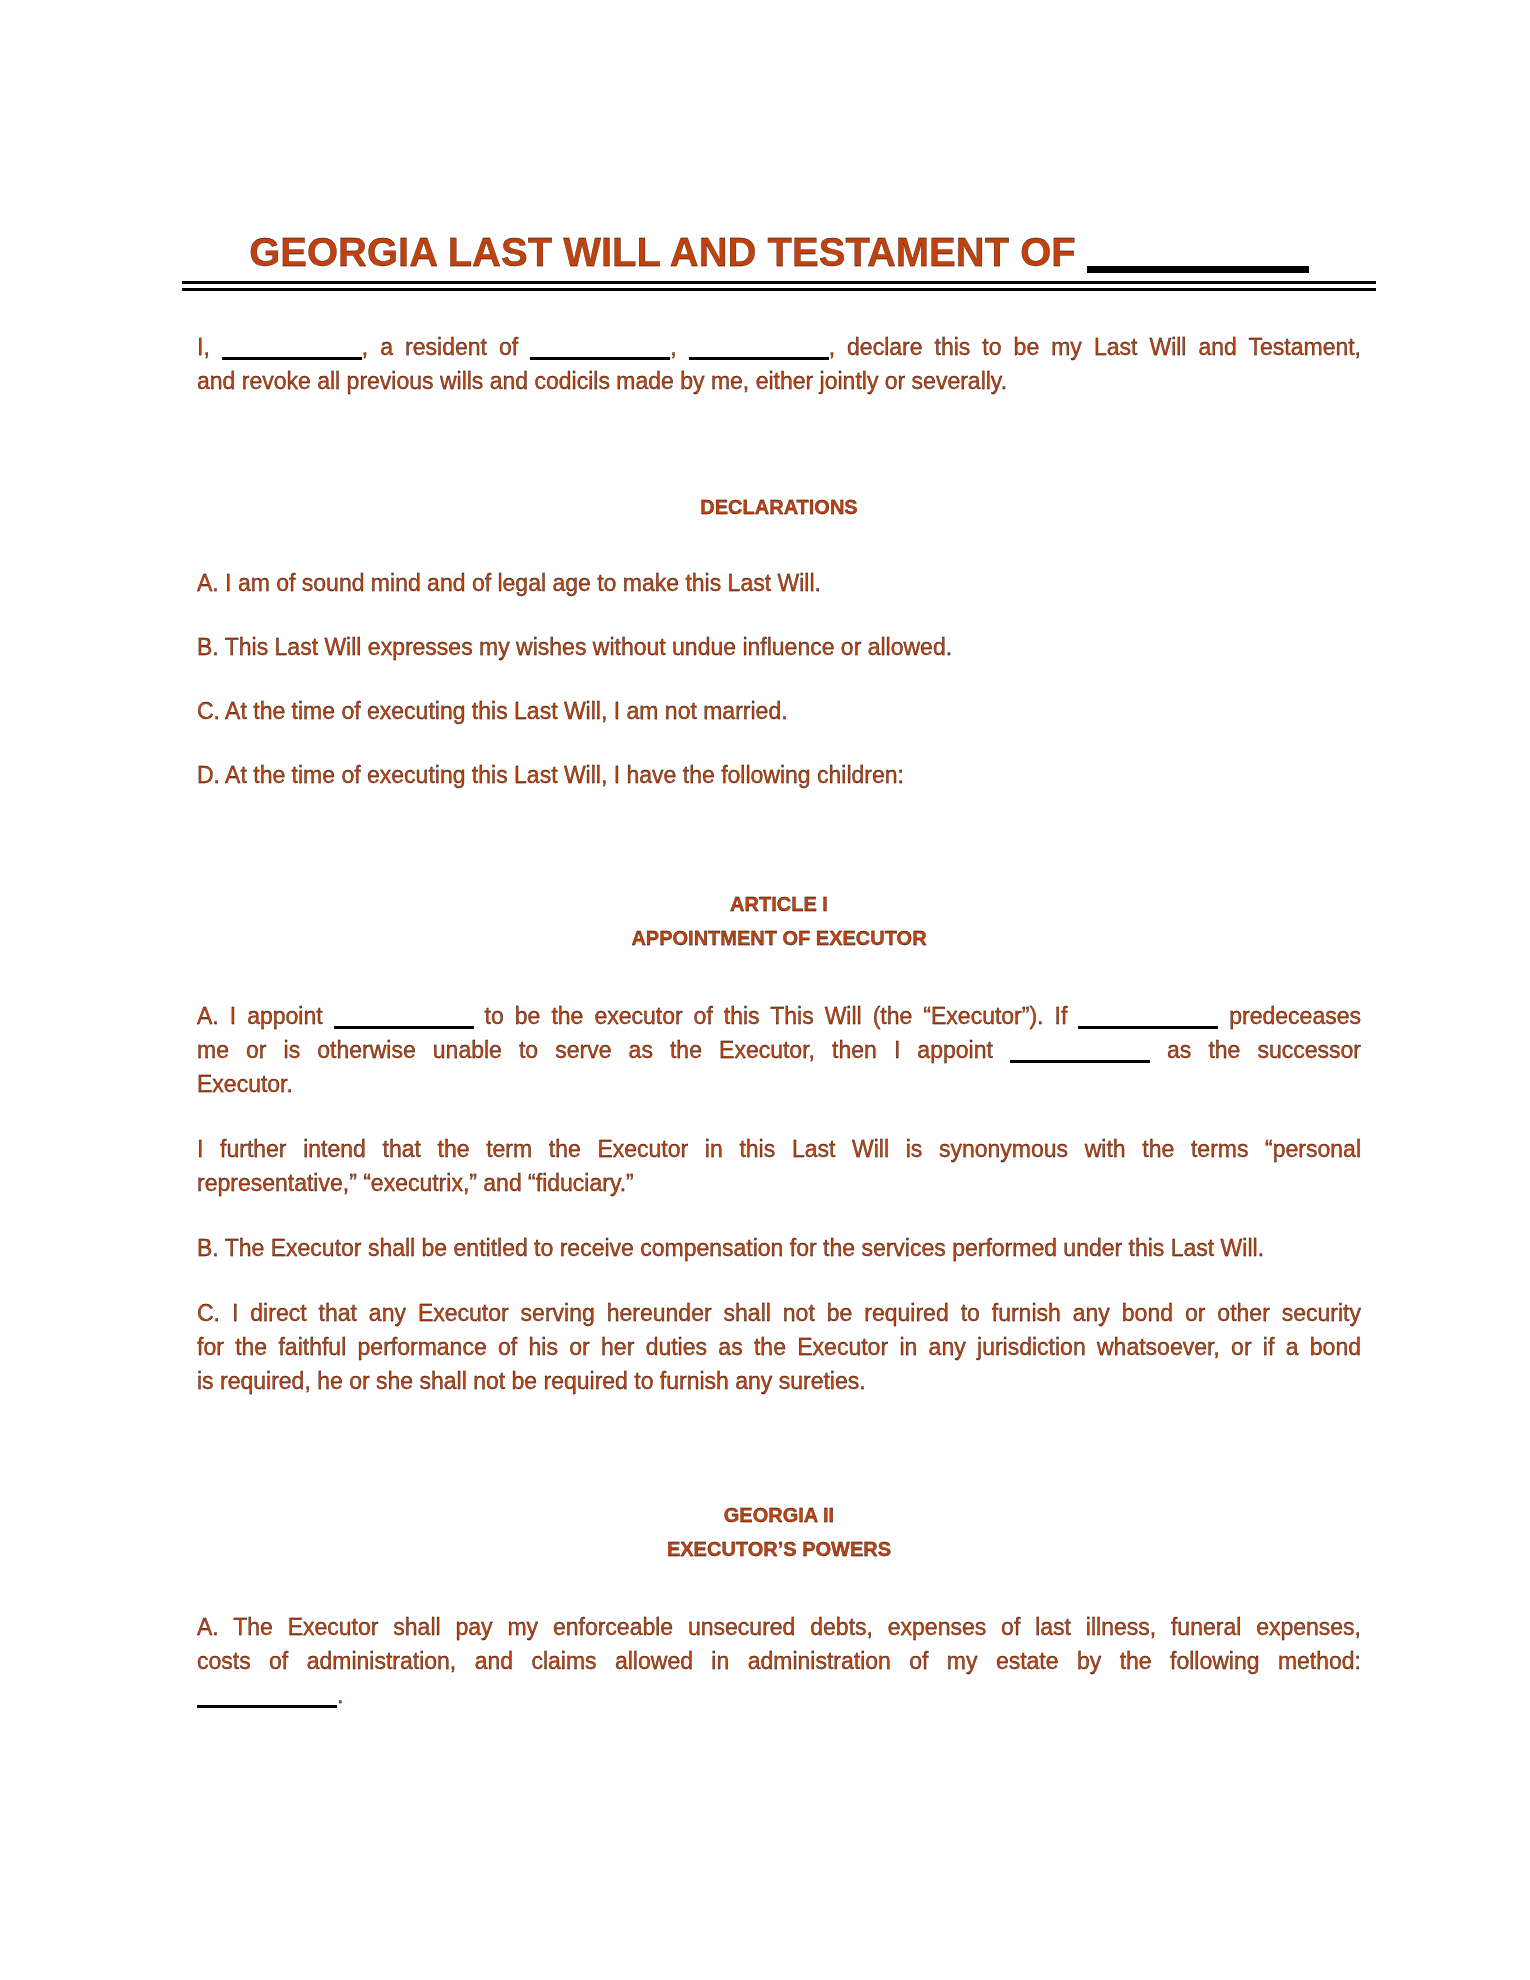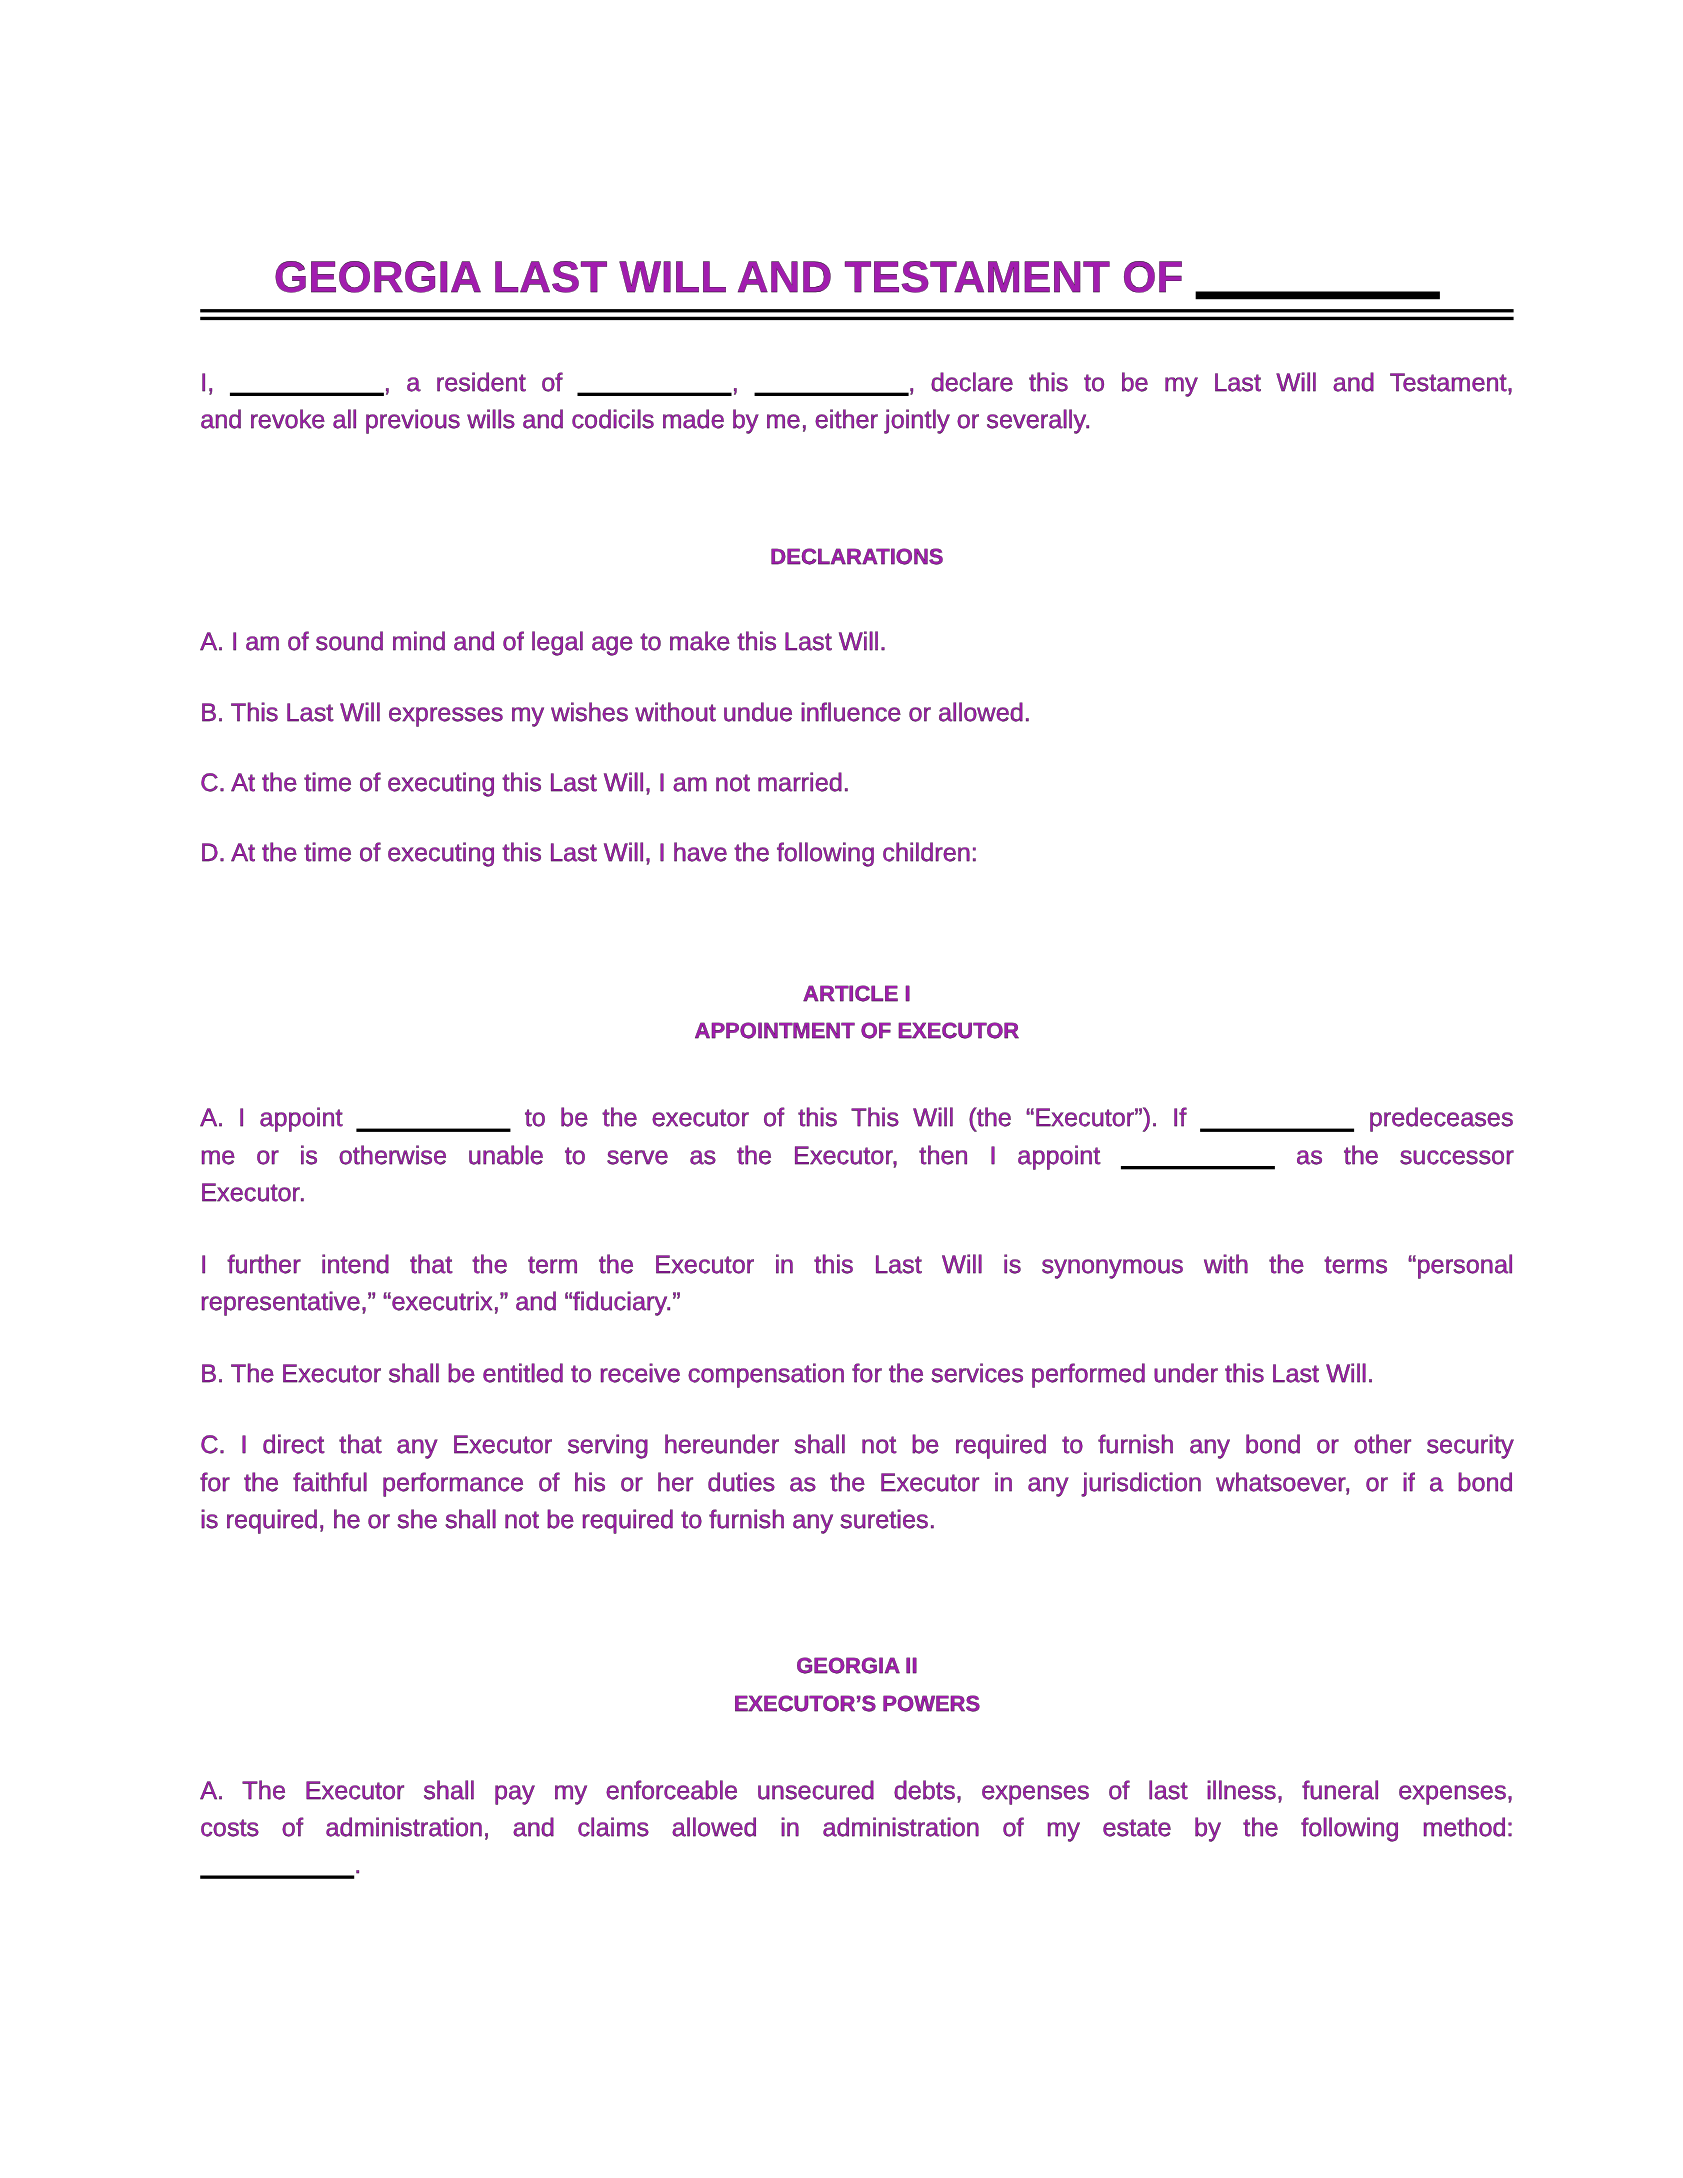--- a/index.html
+++ b/index.html
@@ -3,21 +3,21 @@
 <meta charset="utf-8">
 <style>
   html, body { margin: 0; padding: 0; background: #ffffff; }
   .page {
     position: relative;
     width: 1530px;
     height: 1980px;
     box-sizing: border-box;
     padding: 228px 154px 0 182px;
     background: #ffffff;
-    color: #a21caf;
+    color: #c2410c;
     font-family: "Liberation Sans", "DejaVu Sans", sans-serif;
     -webkit-text-stroke: 0.3px #000;
     overflow: hidden;
   }
   
   .doc-title {
     margin: 0;
     font-size: 40px;
     line-height: 48px;
     font-weight: bold;
@@ -27,21 +27,21 @@
     border-bottom: 10px double #000;
   }
   .title-blank {
     display: inline-block;
     width: 222px;
     height: 30px;
     border-bottom: 7px solid #000;
     vertical-align: -7px;
   }
   
-  .para { margin: 0; font-size: 23px; }
+  .para { margin: 15px; font-size: 23px; }
   .line { height: 34px; line-height: 34px; }
   .just { text-align: justify; text-align-last: justify; }
   .blank {
     display: inline-block;
     width: 140px;
     height: 20px;
     border-bottom: 3px solid #000;
     vertical-align: -5px;
   }
   

